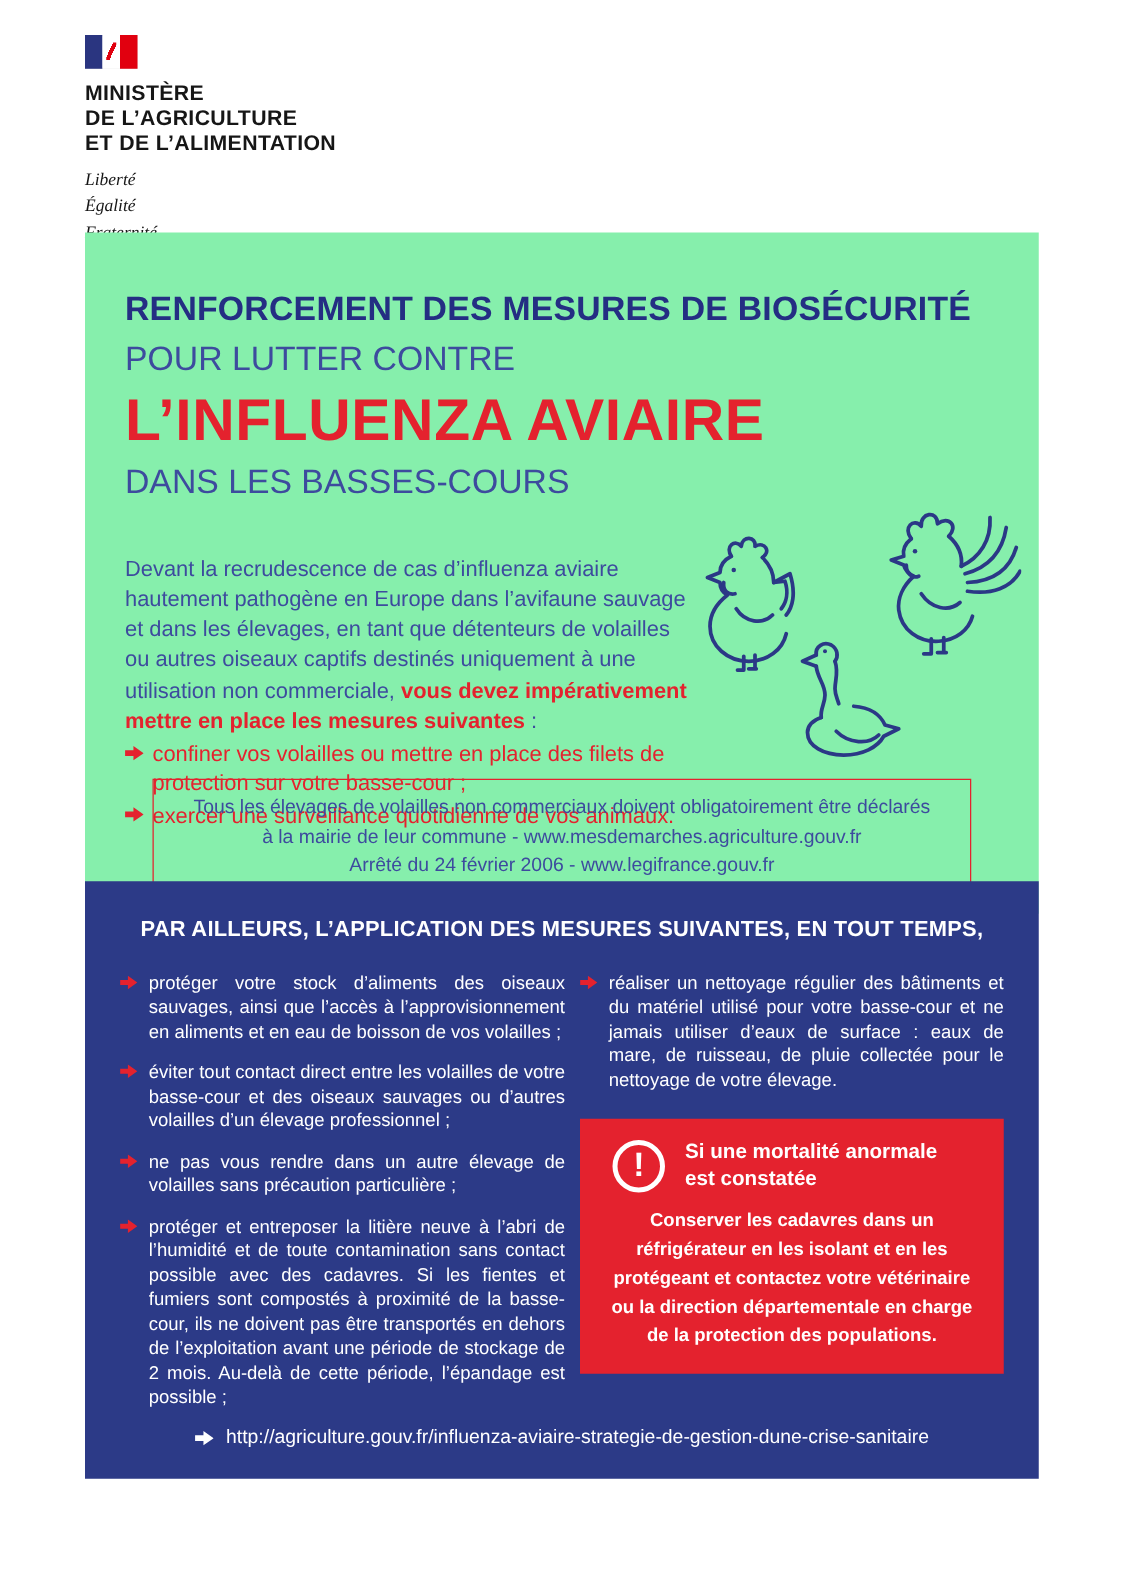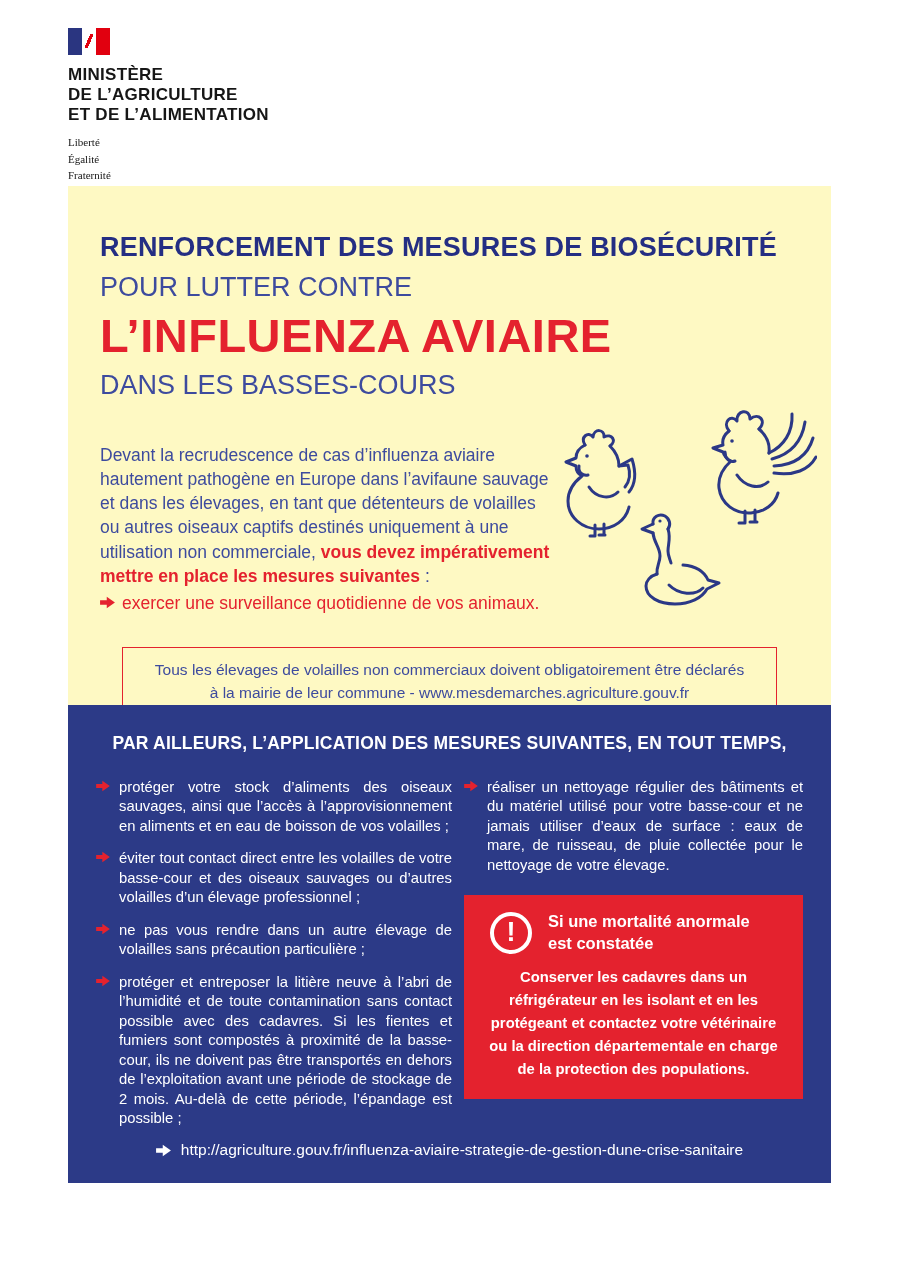--- a/index.html
+++ b/index.html
@@ -13,25 +13,25 @@
 
   
   .gov-header { position:absolute; left:68px; top:28px; }
   .flag { display:flex; width:42px; height:27px; margin-bottom:10px; box-shadow:0 0 0 1px #d8d8d8 inset; }
   .flag .b { flex:1; background:#2a3580; }
   .flag .w { flex:1; background:#ffffff; position:relative; overflow:hidden; }
   .flag .w::after { content:""; position:absolute; left:3px; top:6px; width:8px; height:14px;
     background:linear-gradient(115deg, transparent 38%, #e1000f 38% 62%, transparent 62%); }
   .flag .r { flex:1; background:#e1000f; }
   .ministry { font-weight:700; font-size:17px; line-height:1.18; color:#161616; letter-spacing:.3px; }
-  .motto { margin-top:9px; font-family:"Liberation Serif", serif; font-size:11px; color:#161616; line-height:1.5; }
+  .motto { margin-top:9px; font-family:"Liberation Serif", serif; font-style:italic; font-size:14px; color:#161616; line-height:1.5; }
 
   
   .hero { position:absolute; left:68px; top:186px; width:763px; height:545px;
-    background:#fef9c3; padding:46px 30px 0 32px; overflow:hidden; }
+    background:#86efac; padding:46px 30px 0 32px; overflow:hidden; }
   .t1 { color:#242e83; font-size:27px; font-weight:700; letter-spacing:.2px; }
   .t2 { color:#3d4b9e; font-size:27px; font-weight:400; margin-top:9px; }
   .t3 { color:#e4222e; font-size:47px; font-weight:700; margin-top:5px; letter-spacing:.5px; }
   .t4 { color:#3d4b9e; font-size:27px; font-weight:400; margin-top:7px; }
 
   .hero-row { display:flex; margin-top:42px; }
   .intro-col { width:456px; flex:0 0 auto; }
   .intro { color:#3d4b9e; font-size:17.5px; line-height:1.38; }
   .bold-red { color:#e4222e; font-weight:700; }
   .hero-bullets { margin-top:3px; }
@@ -93,20 +93,26 @@
   <section class="hero">
     <h1 class="t1">RENFORCEMENT DES MESURES DE BIOSÉCURITÉ</h1>
     <div class="t2">POUR LUTTER CONTRE</div>
     <div class="t3">L’INFLUENZA AVIAIRE</div>
     <div class="t4">DANS LES BASSES-COURS</div>
 
     <div class="hero-row">
       <div class="intro-col">
         <p class="intro"><span>Devant la recrudescence de cas d’influenza aviaire hautement pathogène en Europe dans l’avifaune sauvage et dans les élevages, en tant que détenteurs de volailles ou autres oiseaux captifs destinés uniquement à une utilisation non commerciale, </span><span class="bold-red">vous devez impérativement mettre en place les mesures suivantes</span><span> :</span></p>
         <div class="hero-bullets">
+          <div class="bullet">
+            <svg class="arr" viewBox="0 0 16 14">
+                <path d="M0,4.6 h7.2 V0.8 L16,7 7.2,13.2 V9.4 H0 z" fill="currentColor"></path>
+              </svg>
+            <span>confiner vos volailles ou mettre en place des filets de protection sur votre basse-cour ;</span>
+          </div>
           <div class="bullet">
             <svg class="arr" viewBox="0 0 16 14">
                 <path d="M0,4.6 h7.2 V0.8 L16,7 7.2,13.2 V9.4 H0 z" fill="currentColor"></path>
               </svg>
             <span>exercer une surveillance quotidienne de vos animaux.</span>
           </div>
         </div>
       </div>
 
       <div class="birds">
@@ -154,20 +160,21 @@
               </g>
             </g>
           </g>
         </svg>
       </div>
     </div>
 
     <div class="notice">
       <div>Tous les élevages de volailles non commerciaux doivent obligatoirement être déclarés</div>
       <div>à la mairie de leur commune - www.mesdemarches.agriculture.gouv.fr</div>
+      <div>Arrêté du 24 février 2006 - www.legifrance.gouv.fr</div>
     </div>
   </section>
 
   <section class="measures">
     <h2 class="m-head">
       <div>PAR AILLEURS, L’APPLICATION DES MESURES SUIVANTES, EN TOUT TEMPS,</div>
     </h2>
 
     <div class="cols">
       <div class="col-left">

